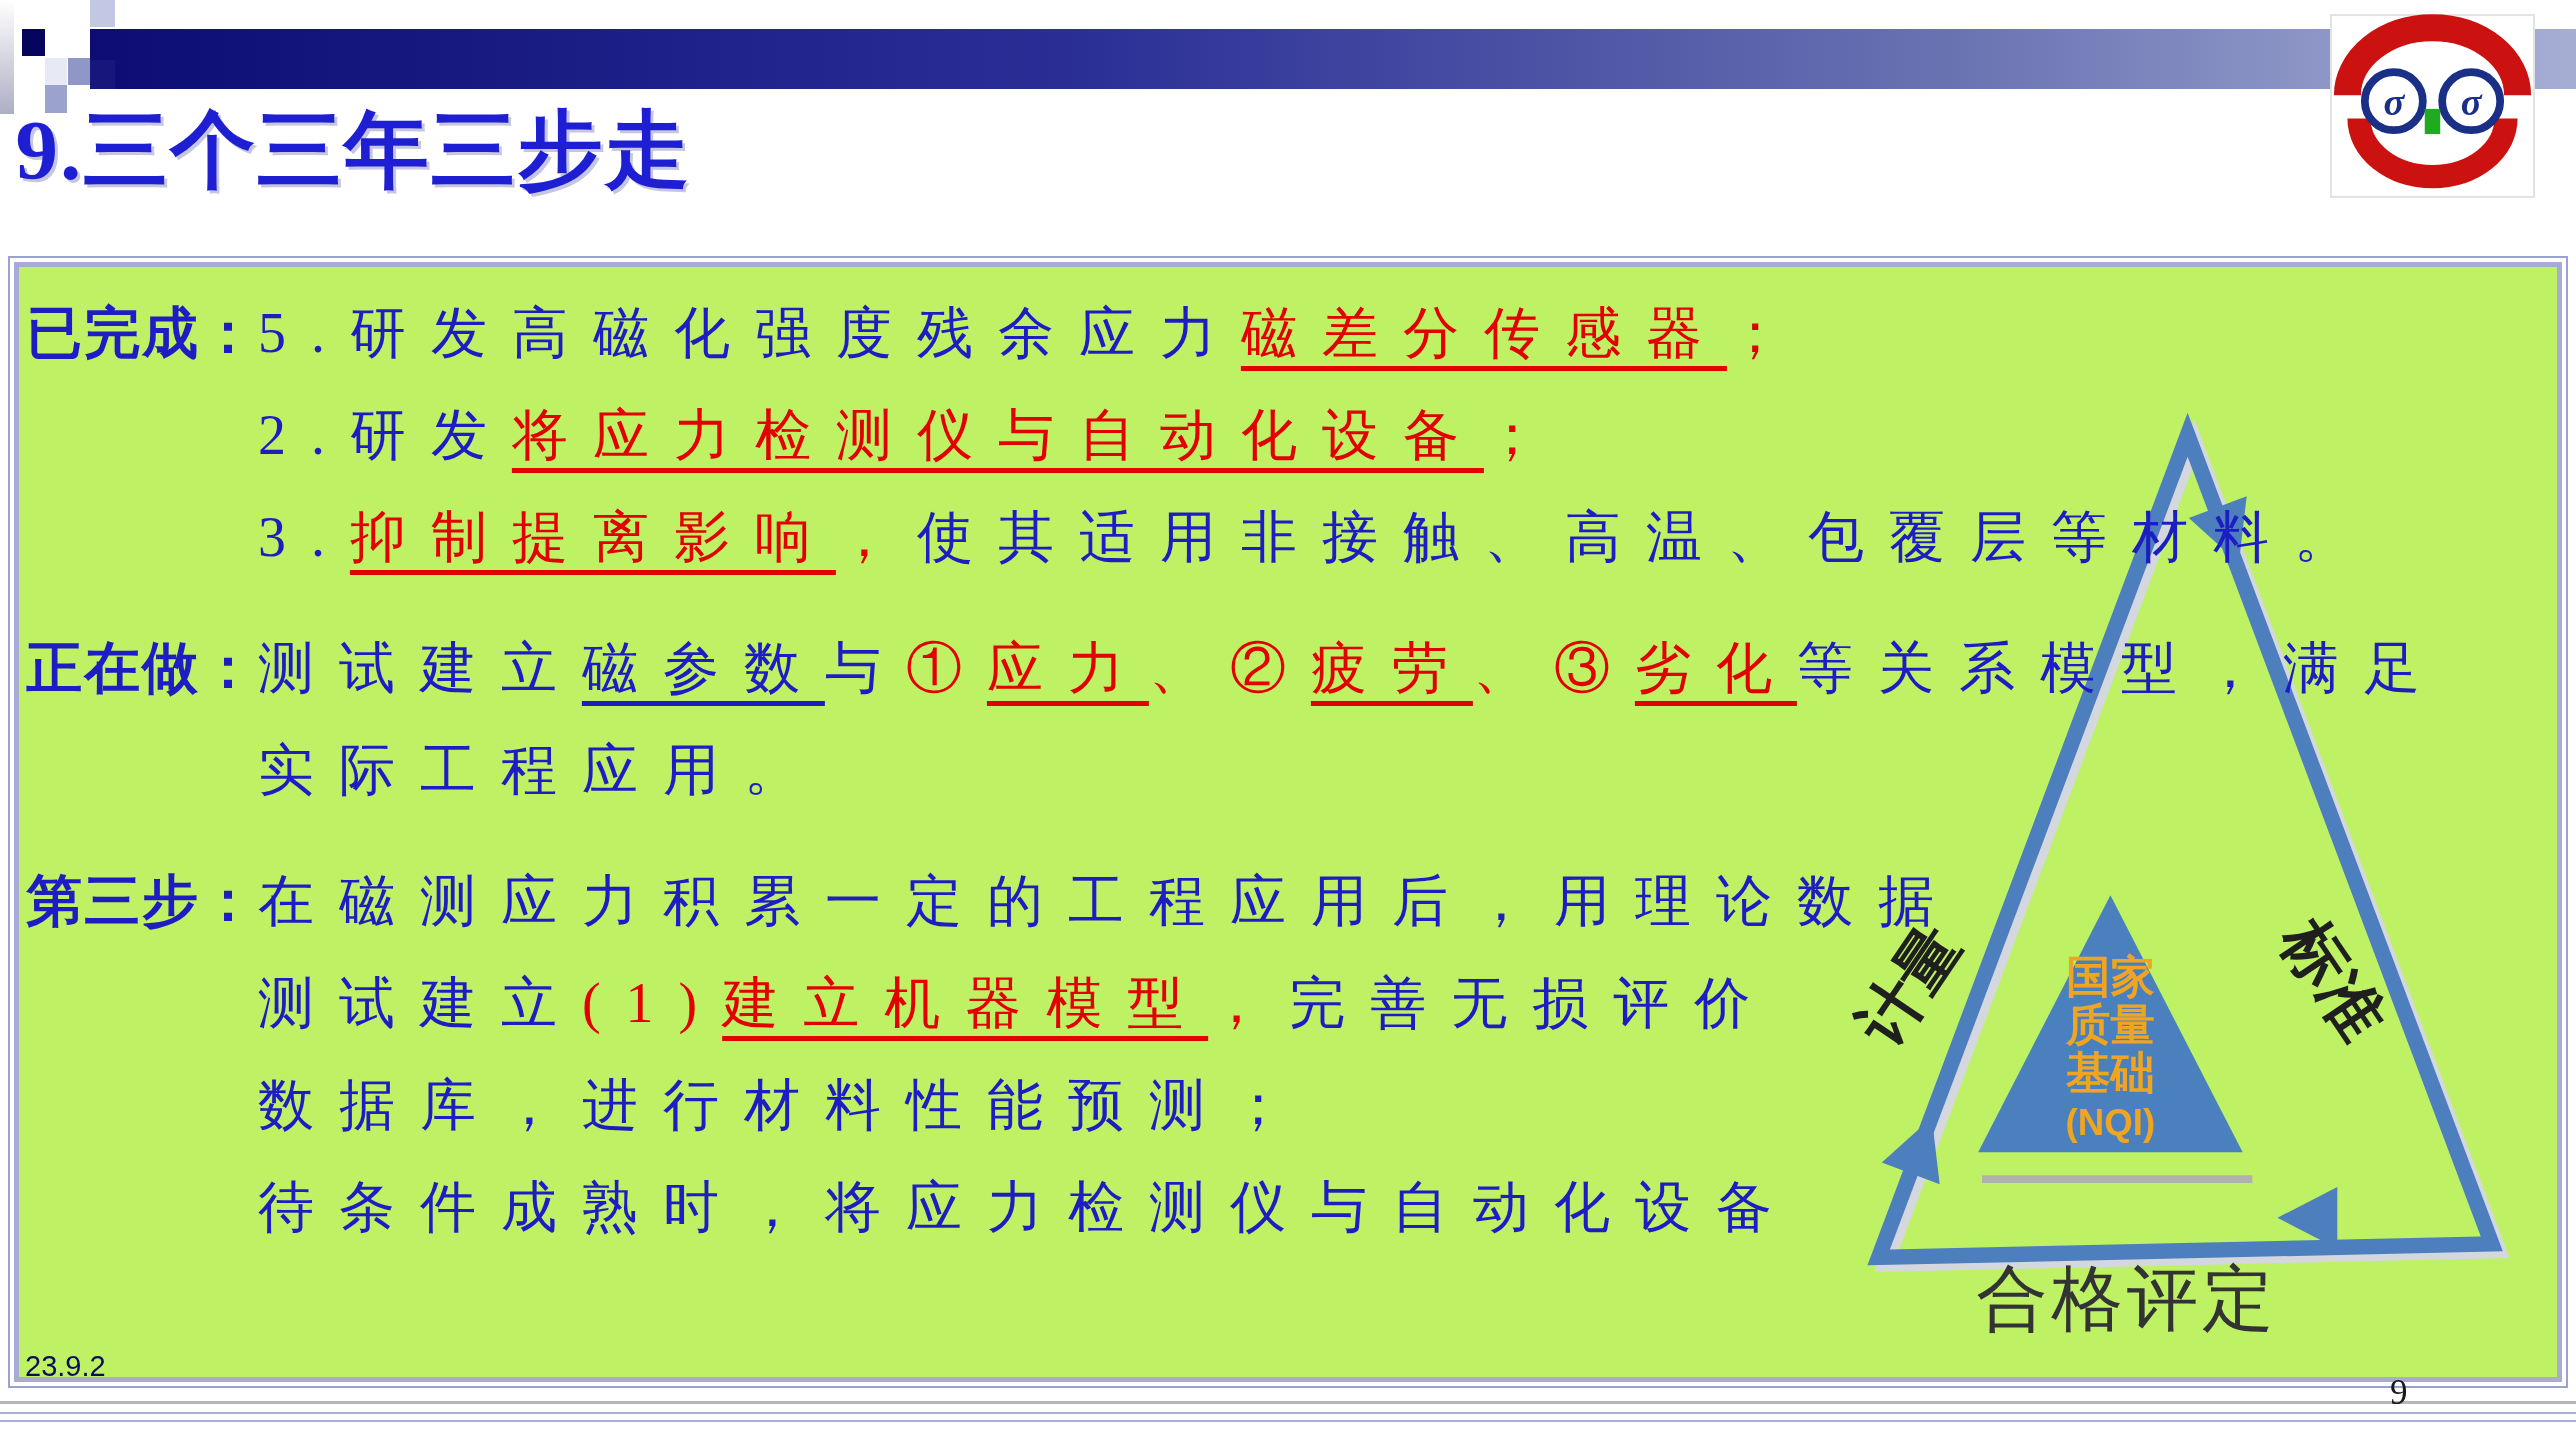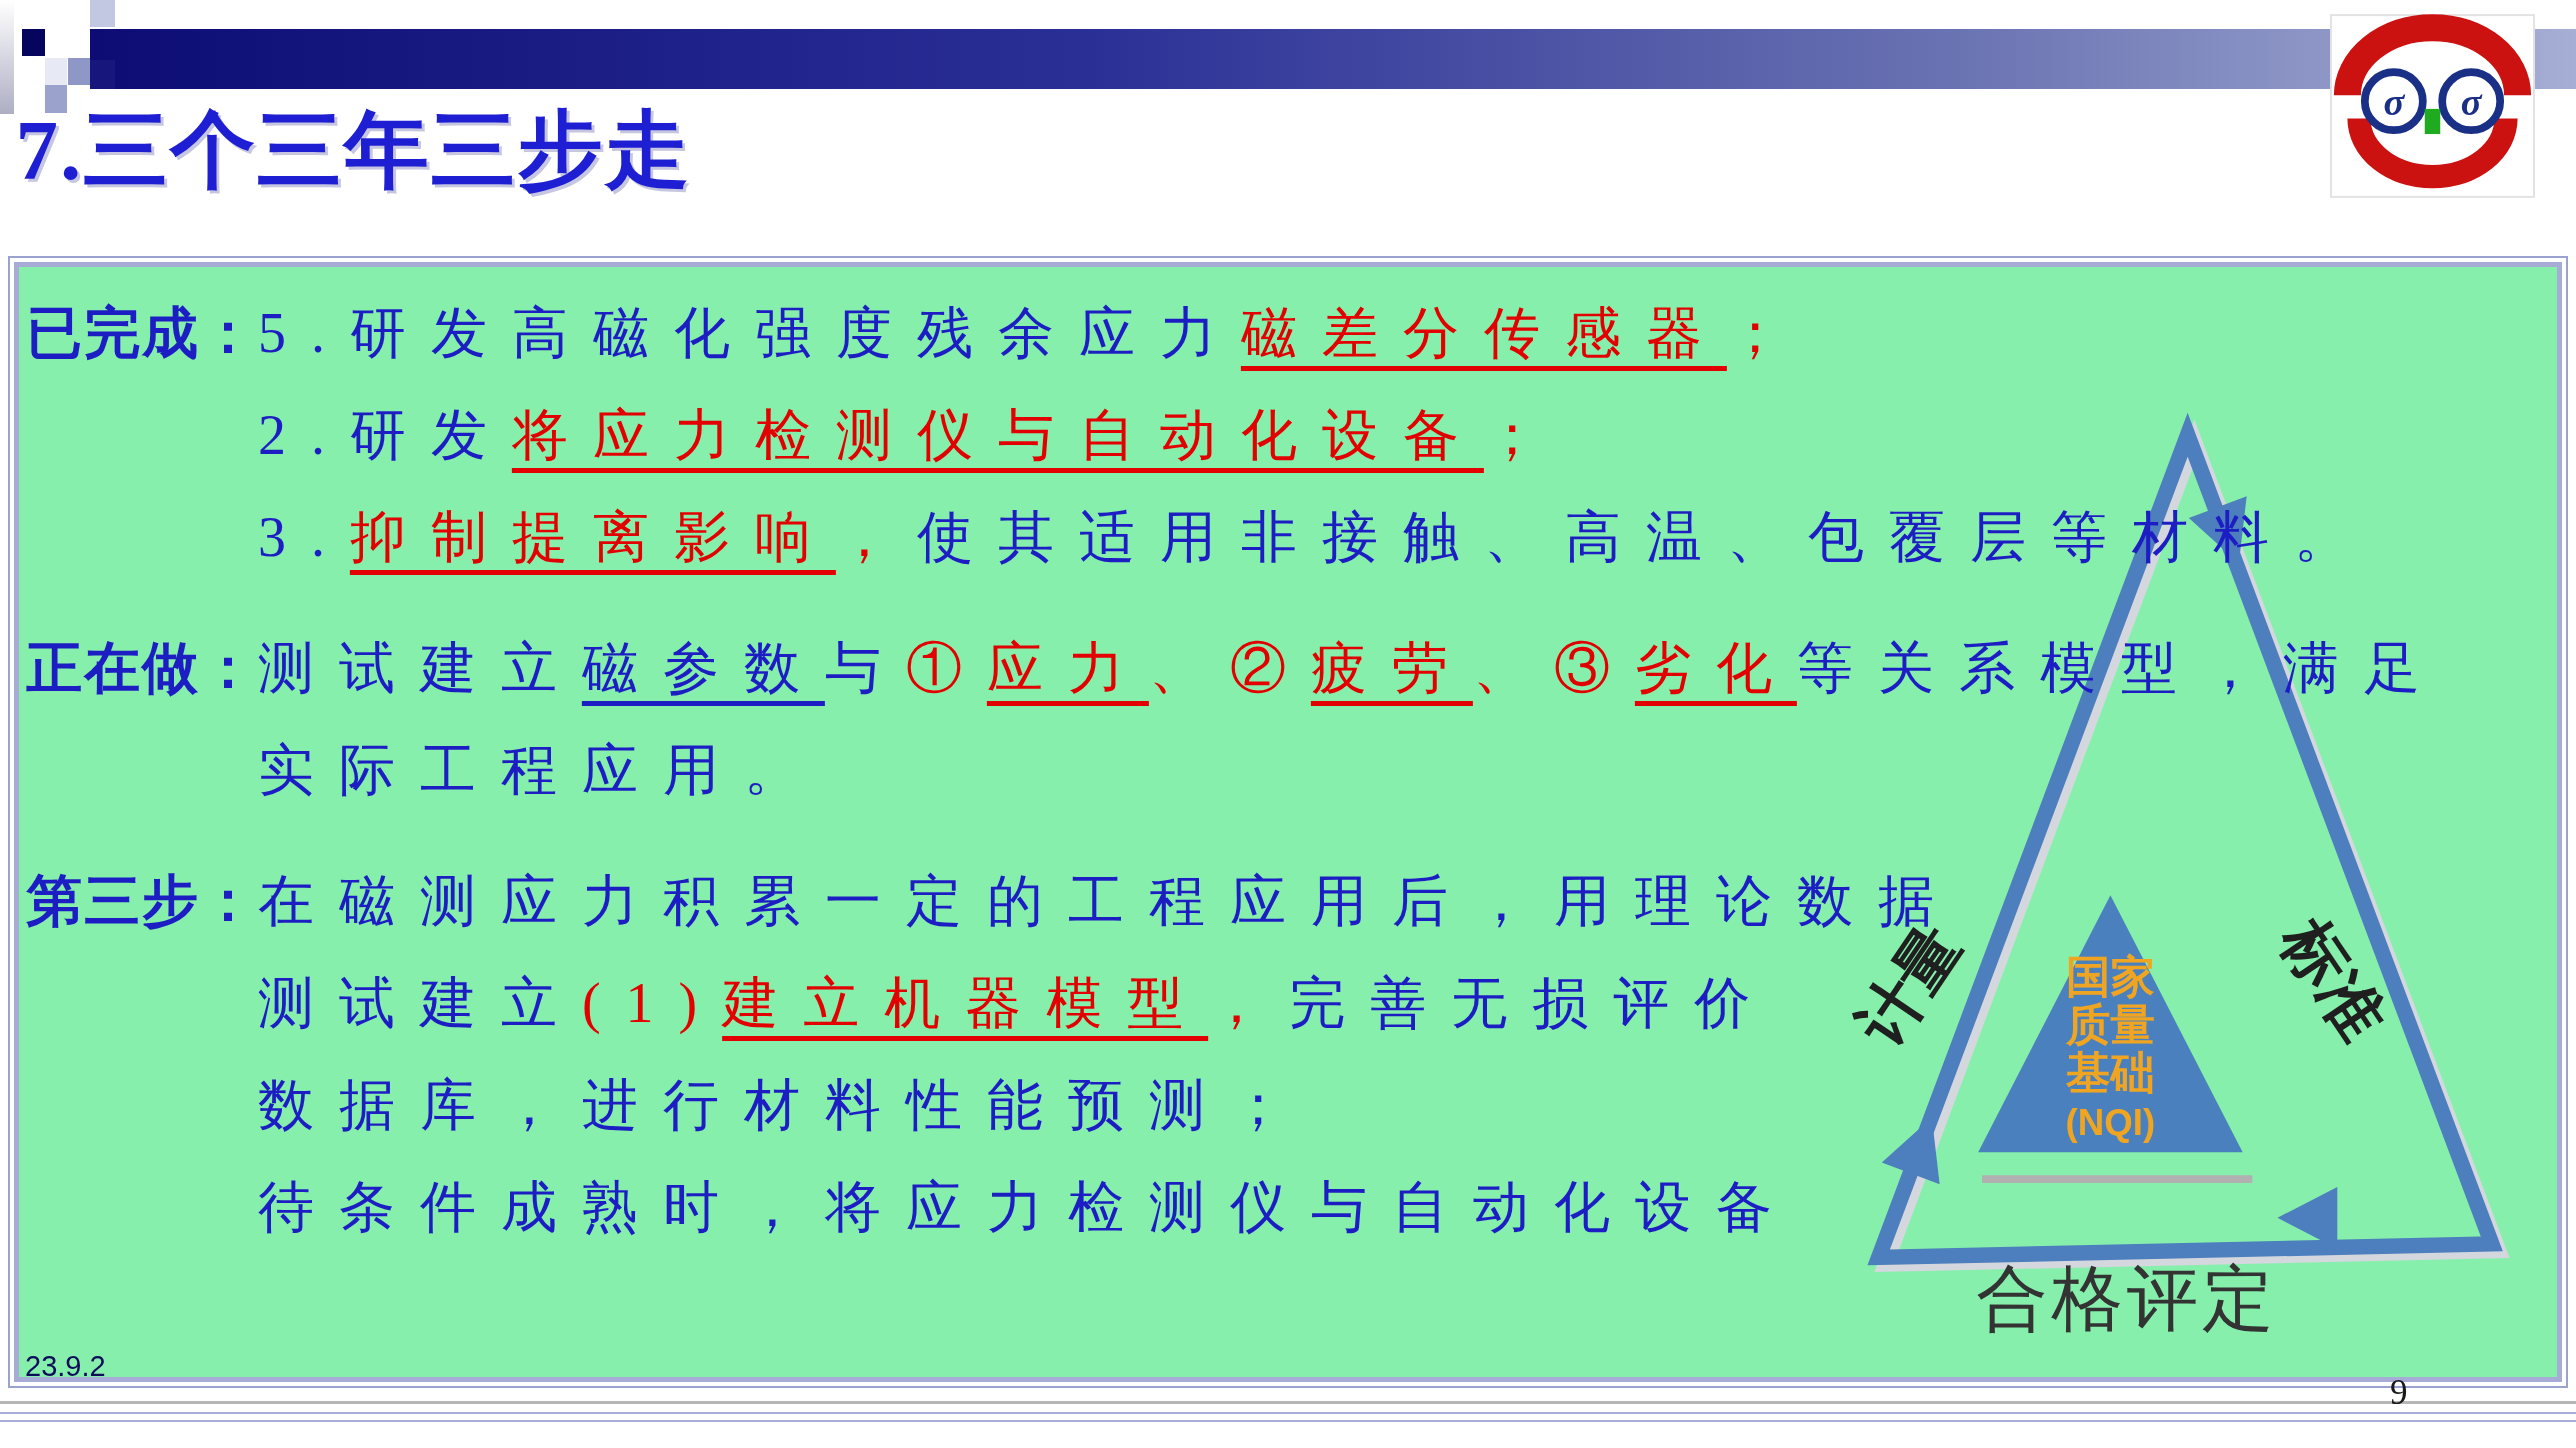--- a/index.html
+++ b/index.html
@@ -24,21 +24,21 @@
          color:#1e1ed2;letter-spacing:1.9px;white-space:nowrap;
          text-shadow:2.9px 2.9px 0 #c6c6e0;}
 
   
   .logo{position:absolute;left:2330px;top:13.5px;width:205px;height:184px;}
 
   
   .box-outer{position:absolute;left:7.7px;top:256px;width:2556px;height:1128px;
              border:2.9px solid #9aa2d0;}
   .box-inner{position:absolute;left:3.9px;top:3.9px;right:3.9px;bottom:3.9px;
-             border:5.8px solid #a6acd6;background:#86efac;}
+             border:5.8px solid #a6acd6;background:#bef264;}
   .content{position:relative;z-index:2;padding:15.5px 7.7px 0 7.7px;font-size:56px;}
   .section{display:flex;align-items:flex-start;}
   .section + .section{margin-top:29px;}
   .label{flex:0 0 226px;font-weight:bold;color:#1d1dc4;letter-spacing:1.9px;
          line-height:102px;white-space:nowrap;}
   .lines{flex:1;}
   .line{white-space:nowrap;letter-spacing:25px;line-height:102px;}
   .seg-b{color:#1d1dc4;}
   .seg-r{color:#e30000;}
   .seg-ru{color:#e30000;text-decoration:underline;
@@ -66,21 +66,21 @@
 
   <div class="strip"></div>
   <div class="bar"></div>
   <div class="sq sq1"></div>
   <div class="sq sq2"></div>
   <div class="sq sq3"></div>
   <div class="sq sq4"></div>
   <div class="sq sq5"></div>
   <div class="sq sq6"></div>
 
-  <div class="title">7.三个三年三步走</div>
+  <div class="title">9.三个三年三步走</div>
 
   <svg class="logo" viewBox="0 0 212 190">
     <rect x="1" y="1" width="210" height="188" fill="#ffffff" stroke="#e2e2e2" stroke-width="2"></rect>
     <path d="M 18 84 A 88 70 0 0 1 194 84" fill="none" stroke="#cc1111" stroke-width="28"></path>
     <path d="M 30 108 A 76 60 0 0 0 182 108" fill="none" stroke="#cc1111" stroke-width="24"></path>
     <circle cx="66" cy="90" r="30" fill="#ffffff" stroke="#1a2f86" stroke-width="8"></circle>
     <circle cx="146" cy="90" r="30" fill="#ffffff" stroke="#1a2f86" stroke-width="8"></circle>
     <text x="66" y="104" text-anchor="middle" font-size="40" font-weight="bold" font-style="italic" fill="#1a2f86">σ</text>
     <text x="146" y="104" text-anchor="middle" font-size="40" font-weight="bold" font-style="italic" fill="#1a2f86">σ</text>
     <rect x="98" y="98" width="16" height="26" fill="#1faa1f"></rect>

